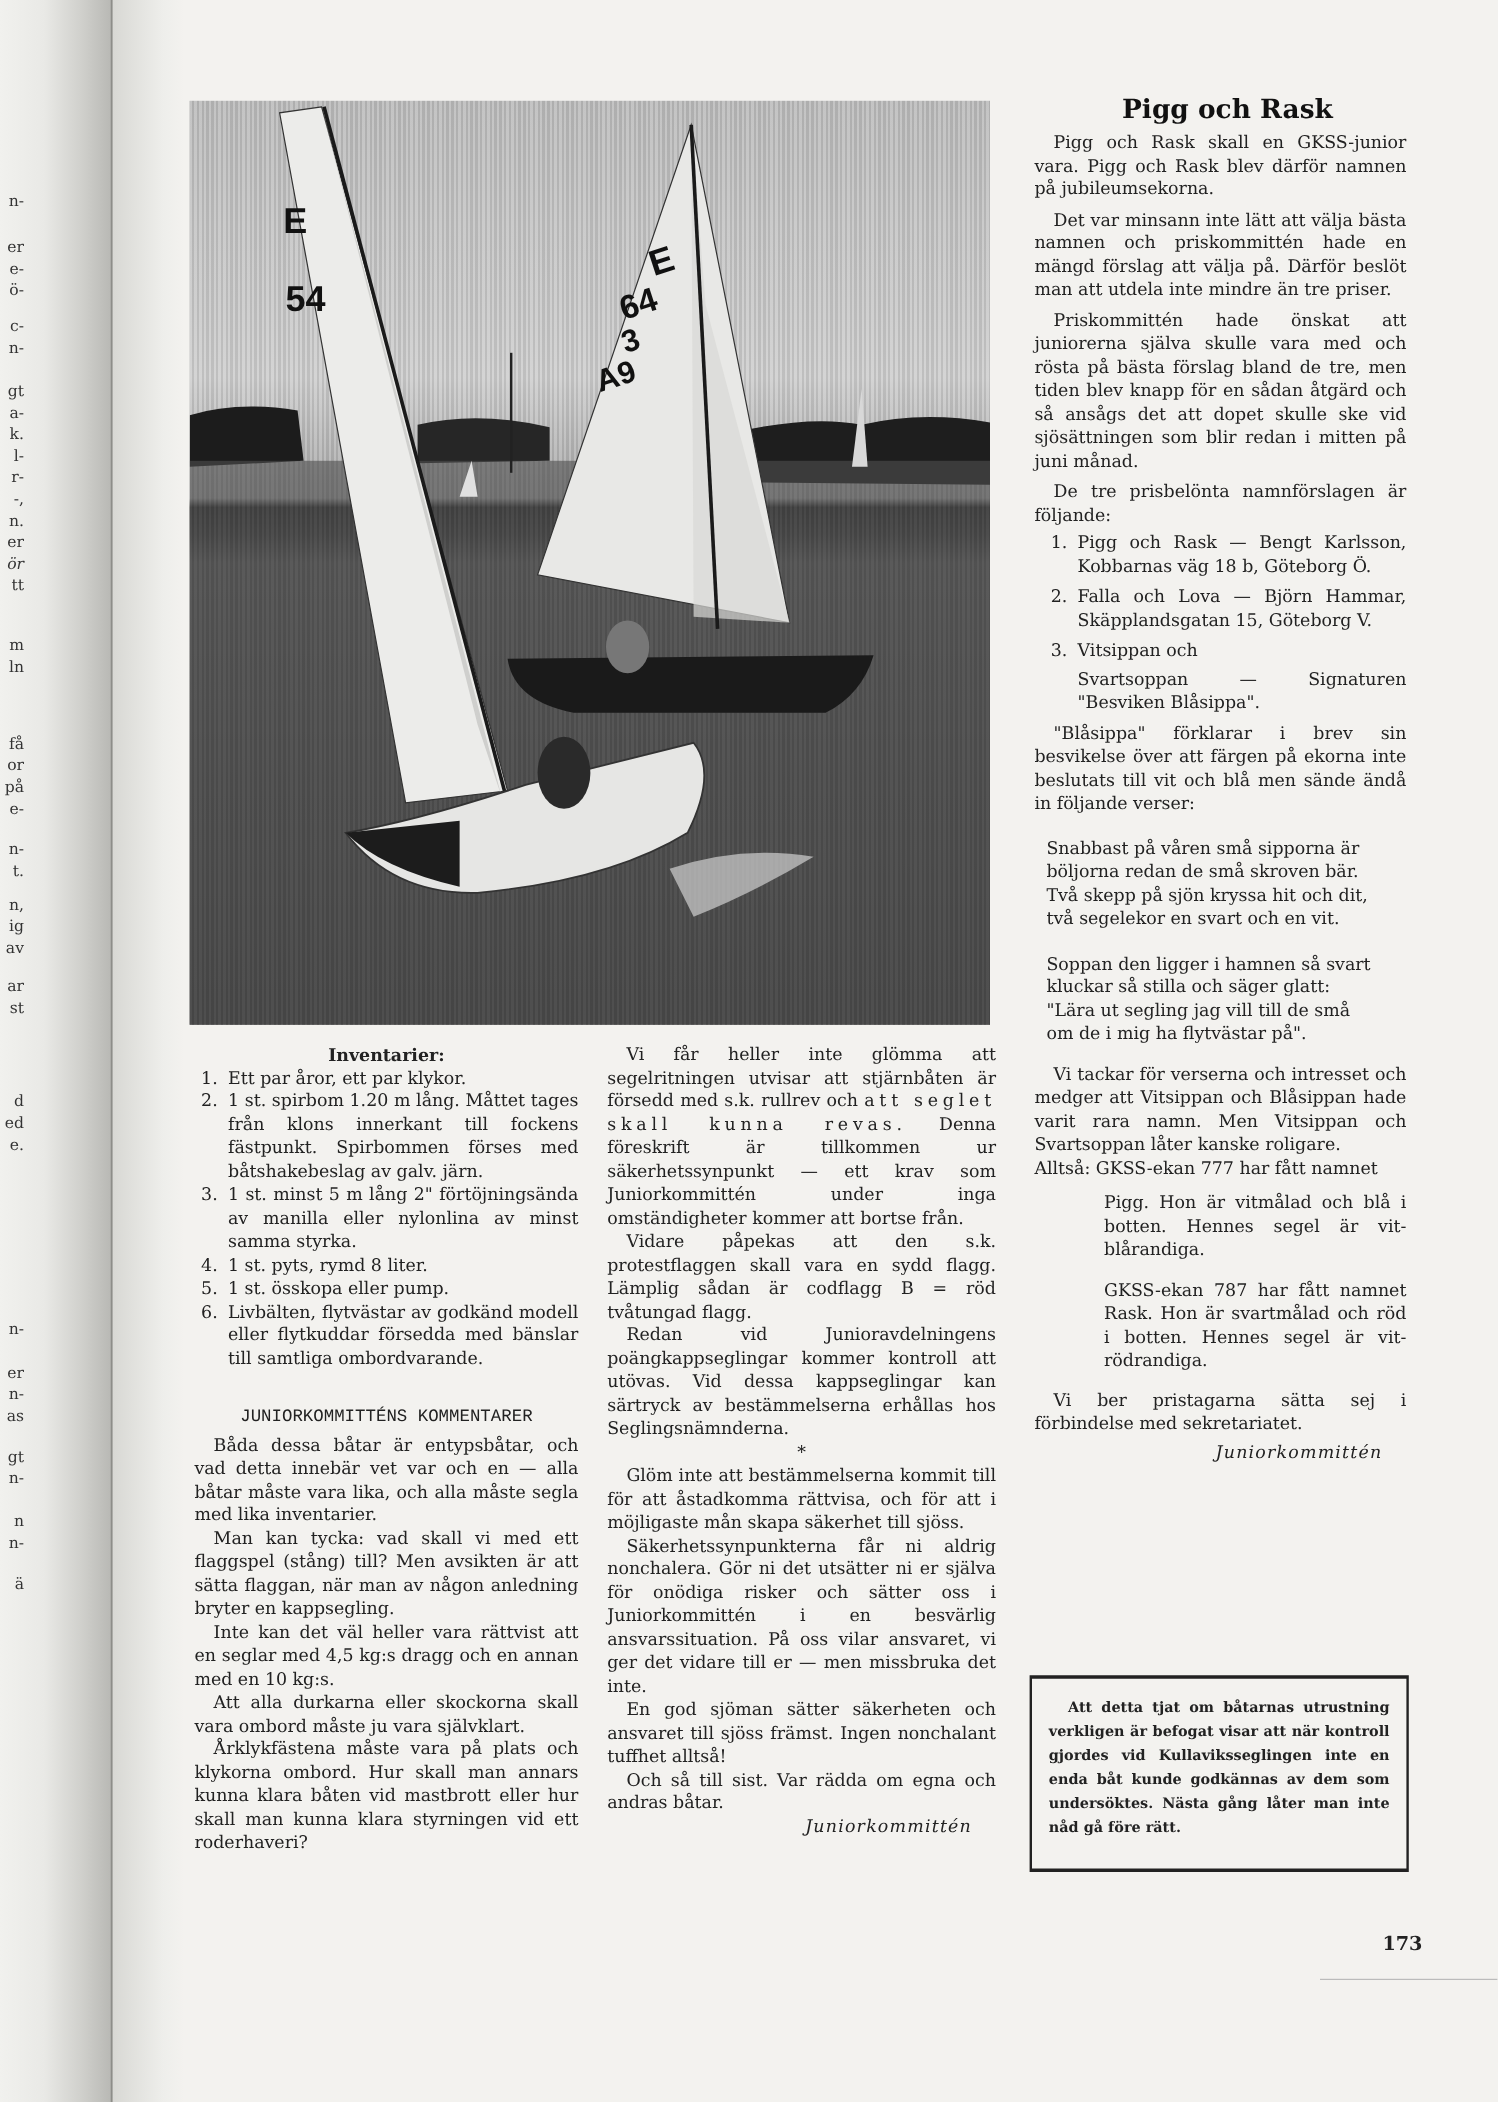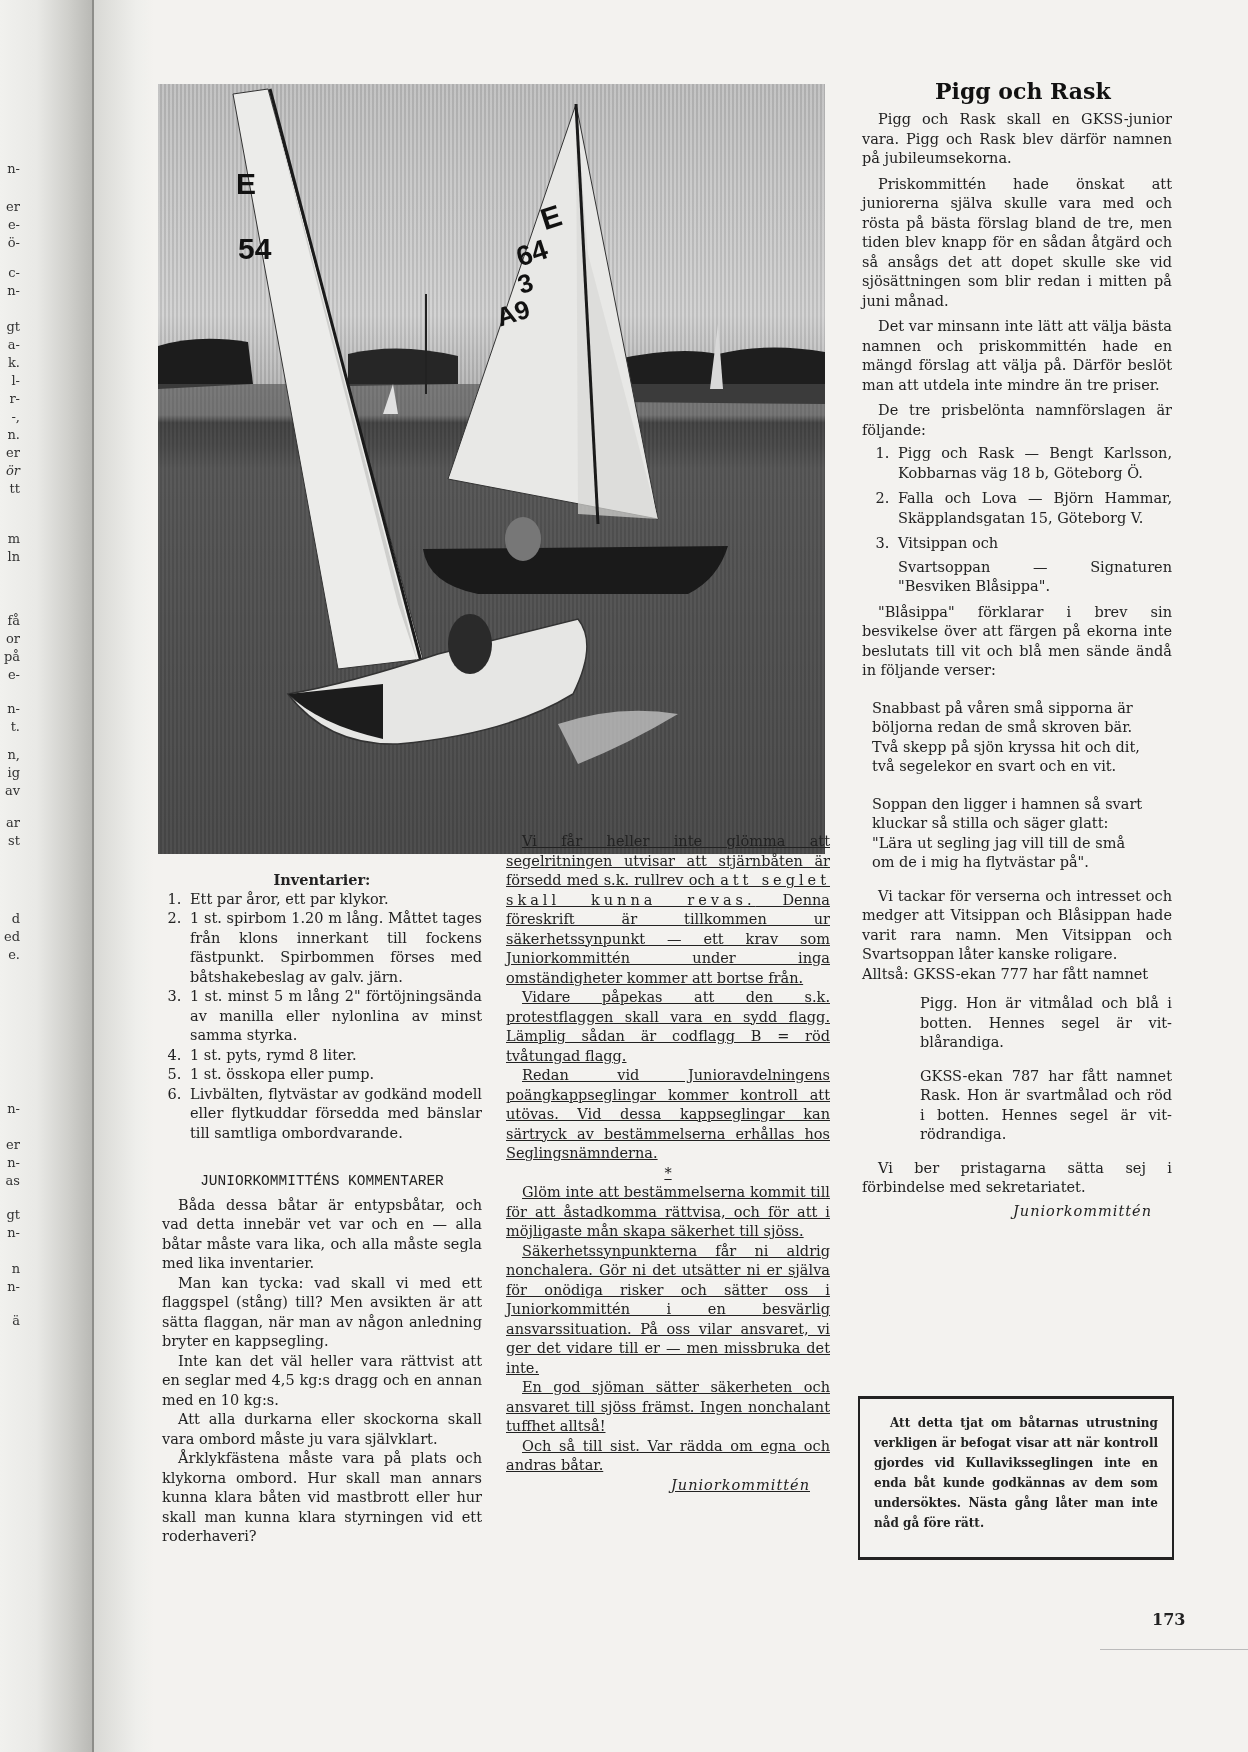--- a/index.html
+++ b/index.html
@@ -167,37 +167,37 @@
 
 <div class="txt" style="left:162px; top:1172px; width:320px;">
   <p class="center" style="padding:0 20px;font-family:Liberation Mono, monospace;">JUNIORKOMMITTÉNS KOMMENTARER</p>
   <p style="margin-top:4px;">Båda dessa båtar är entypsbåtar, och vad detta innebär vet var och en — alla båtar måste vara lika, och alla måste segla med lika inventarier.</p>
   <p>Man kan tycka: vad skall vi med ett flaggspel (stång) till? Men avsikten är att sätta flaggan, när man av någon anledning bryter en kappsegling.</p>
   <p>Inte kan det väl heller vara rättvist att en seglar med 4,5 kg:s dragg och en annan med en 10 kg:s.</p>
   <p>Att alla durkarna eller skockorna skall vara ombord måste ju vara självklart.</p>
   <p>Årklykfästena måste vara på plats och klykorna ombord. Hur skall man annars kunna klara båten vid mastbrott eller hur skall man kunna klara styrningen vid ett roderhaveri?</p>
 </div>
 
-<div class="txt" style="left:506px; top:832px; width:324px;text-decoration:underline;">
+<div class="txt" style="left:506px; top:870px; width:324px;">
   <p><span>Vi får heller inte glömma att segelritningen utvisar att stjärnbåten är försedd med s.k. rullrev och </span><span class="spaced">att seglet skall kunna revas.</span><span> Denna föreskrift är tillkommen ur säkerhetssynpunkt — ett krav som Juniorkommittén under inga omständigheter kommer att bortse från.</span></p>
   <p>Vidare påpekas att den s.k. protestflaggen skall vara en sydd flagg. Lämplig sådan är codflagg B = röd tvåtungad flagg.</p>
   <p>Redan vid Junioravdelningens poängkappseglingar kommer kontroll att utövas. Vid dessa kappseglingar kan särtryck av bestämmelserna erhållas hos Seglingsnämnderna.</p>
   <p class="center">*</p>
   <p>Glöm inte att bestämmelserna kommit till för att åstadkomma rättvisa, och för att i möjligaste mån skapa säkerhet till sjöss.</p>
   <p>Säkerhetssynpunkterna får ni aldrig nonchalera. Gör ni det utsätter ni er själva för onödiga risker och sätter oss i Juniorkommittén i en besvärlig ansvarssituation. På oss vilar ansvaret, vi ger det vidare till er — men missbruka det inte.</p>
   <p>En god sjöman sätter säkerheten och ansvaret till sjöss främst. Ingen nonchalant tuffhet alltså!</p>
   <p>Och så till sist. Var rädda om egna och andras båtar.</p>
   <p class="sig" style="padding-right:20px;">Juniorkommittén</p>
 </div>
 
 <div class="title">Pigg och Rask</div>
 <div class="txt" style="left:862px; top:110px; width:310px;">
   <p>Pigg och Rask skall en GKSS-junior vara. Pigg och Rask blev därför namnen på jubileumsekorna.</p>
+  <p class="gap">Det var minsann inte lätt att välja bästa namnen och priskommittén hade en mängd förslag att välja på. Därför beslöt man att utdela inte mindre än tre priser.</p>
   <p class="gap">Priskommittén hade önskat att juniorerna själva skulle vara med och rösta på bästa förslag bland de tre, men tiden blev knapp för en sådan åtgärd och så ansågs det att dopet skulle ske vid sjösättningen som blir redan i mitten på juni månad.</p>
-  <p class="gap">Det var minsann inte lätt att välja bästa namnen och priskommittén hade en mängd förslag att välja på. Därför beslöt man att utdela inte mindre än tre priser.</p>
   <p class="gap">De tre prisbelönta namnförslagen är följande:</p>
   <ol class="prize">
     <li>Pigg och Rask — Bengt Karlsson, Kobbarnas väg 18 b, Göteborg Ö.</li>
     <li>Falla och Lova — Björn Hammar, Skäpplandsgatan 15, Göteborg V.</li>
     <li style="margin-bottom:2px;">Vitsippan och</li>
   </ol>
   <p class="noind" style="padding-left:36px;">Svartsoppan — Signaturen "Besviken Blåsippa".</p>
   <p class="gap">"Blåsippa" förklarar i brev sin besvikelse över att färgen på ekorna inte beslutats till vit och blå men sände ändå in följande verser:</p>
   <div class="verse">
     <div class="stanza">

